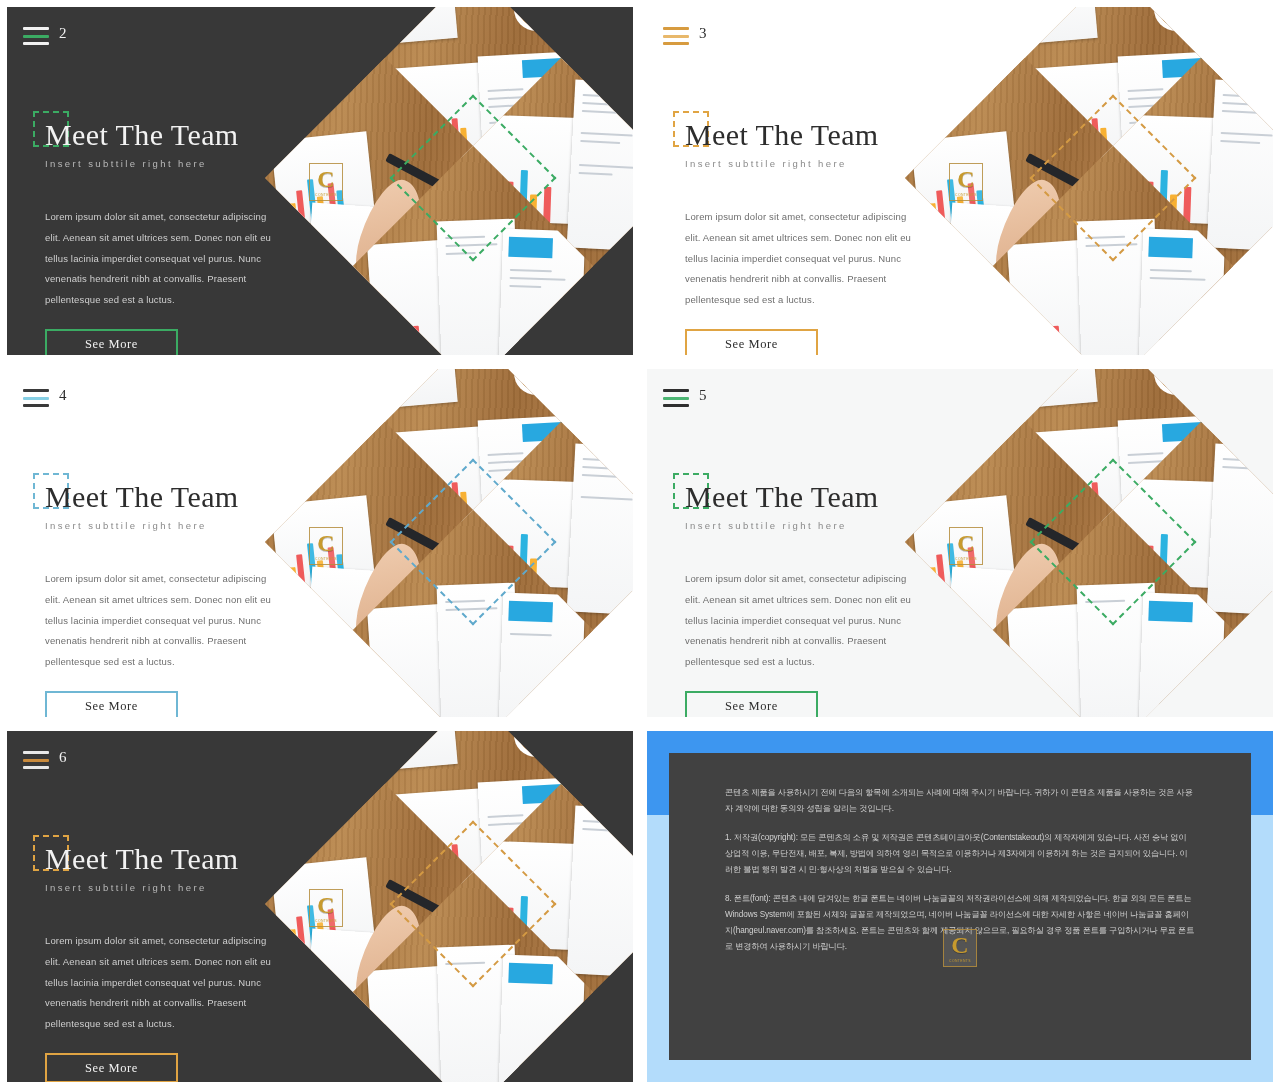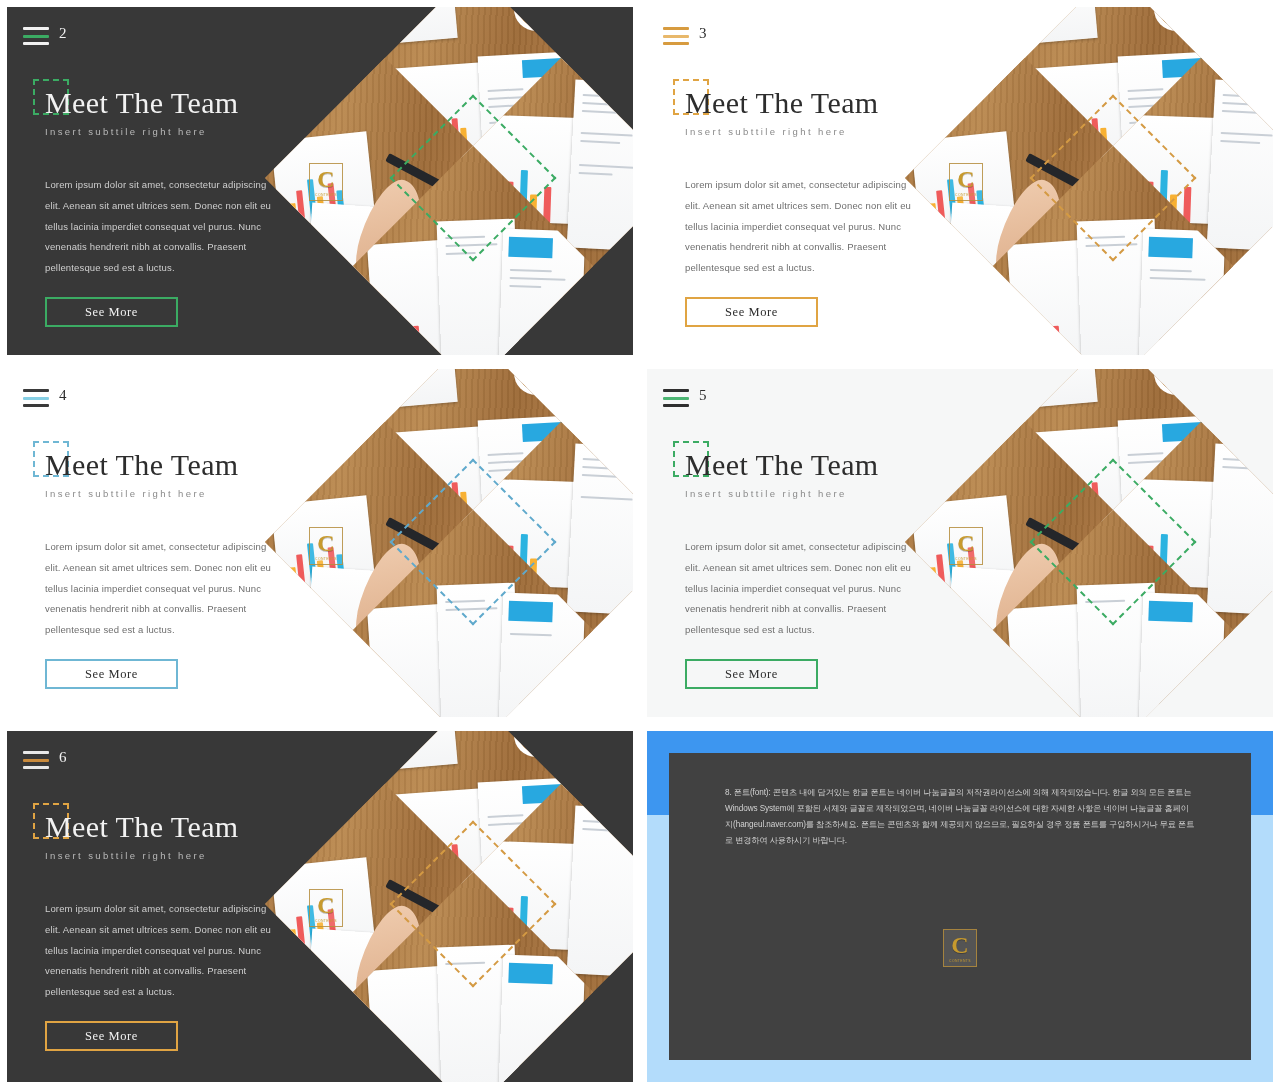--- a/index.html
+++ b/index.html
@@ -47,21 +47,21 @@
     position: absolute;
     left: 52px; top: 18px;
     font-family: "Liberation Serif", serif;
     font-size: 15px;
   }
 
   
   .textblock {
     position: absolute;
     left: 38px;
-    top: 80px;
+    top: 112px;
     width: 250px;
   }
   .dashsq {
     position: absolute;
     left: -12px; top: -8px;
     width: 36px; height: 36px;
     border: 2px dashed #3bab63;
     z-index: 1;
   }
   .title {
@@ -789,20 +789,22 @@
           <span class="c">C</span>
           <span class="sub">CONTENTS</span>
         </div>
       </div>
     </div>
   </div>
 
   <div class="panel">
     <div class="notice-outer">
       <div class="notice-inner">
+        <div class="notice-p">콘텐츠 제품을 사용하시기 전에 다음의 항목에 소개되는 사례에 대해 주시기 바랍니다. 귀하가 이 콘텐츠 제품을 사용하는 것은 사용자 계약에 대한 동의와 성립을 알리는 것입니다.</div>
+        <div class="notice-p">1. 저작권(copyright): 모든 콘텐츠의 소유 및 저작권은 콘텐츠테이크아웃(Contentstakeout)의 제작자에게 있습니다. 사전 승낙 없이 상업적 이용, 무단전재, 배포, 복제, 방법에 의하여 영리 목적으로 이용하거나 제3자에게 이용하게 하는 것은 금지되어 있습니다. 이러한 불법 행위 발견 시 민·형사상의 처벌을 받으실 수 있습니다.</div>
         <div class="notice-p">8. 폰트(font): 콘텐츠 내에 담겨있는 한글 폰트는 네이버 나눔글꼴의 저작권라이선스에 의해 제작되었습니다. 한글 외의 모든 폰트는 Windows System에 포함된 서체와 글꼴로 제작되었으며, 네이버 나눔글꼴 라이선스에 대한 자세한 사항은 네이버 나눔글꼴 홈페이지(hangeul.naver.com)를 참조하세요. 폰트는 콘텐츠와 함께 제공되지 않으므로, 필요하실 경우 정품 폰트를 구입하시거나 무료 폰트로 변경하여 사용하시기 바랍니다.</div>
 
         <div class="wm notice-wm">
           <span class="c">C</span>
           <span class="sub">CONTENTS</span>
         </div>
       </div>
     </div>
   </div>
 

